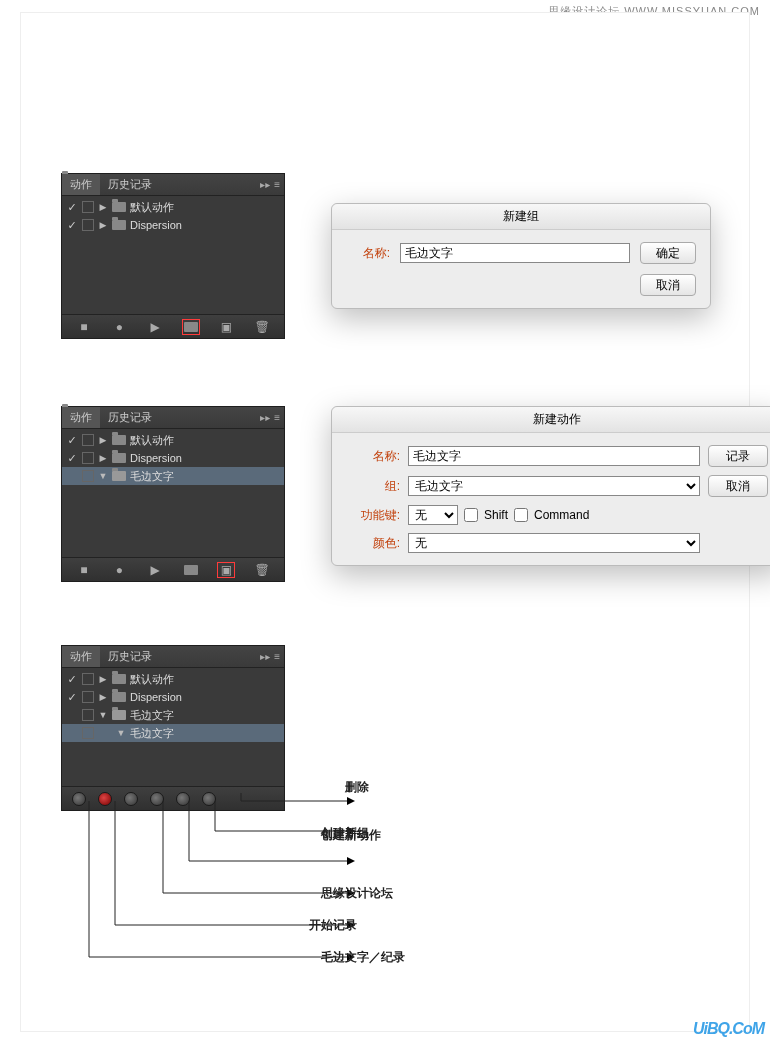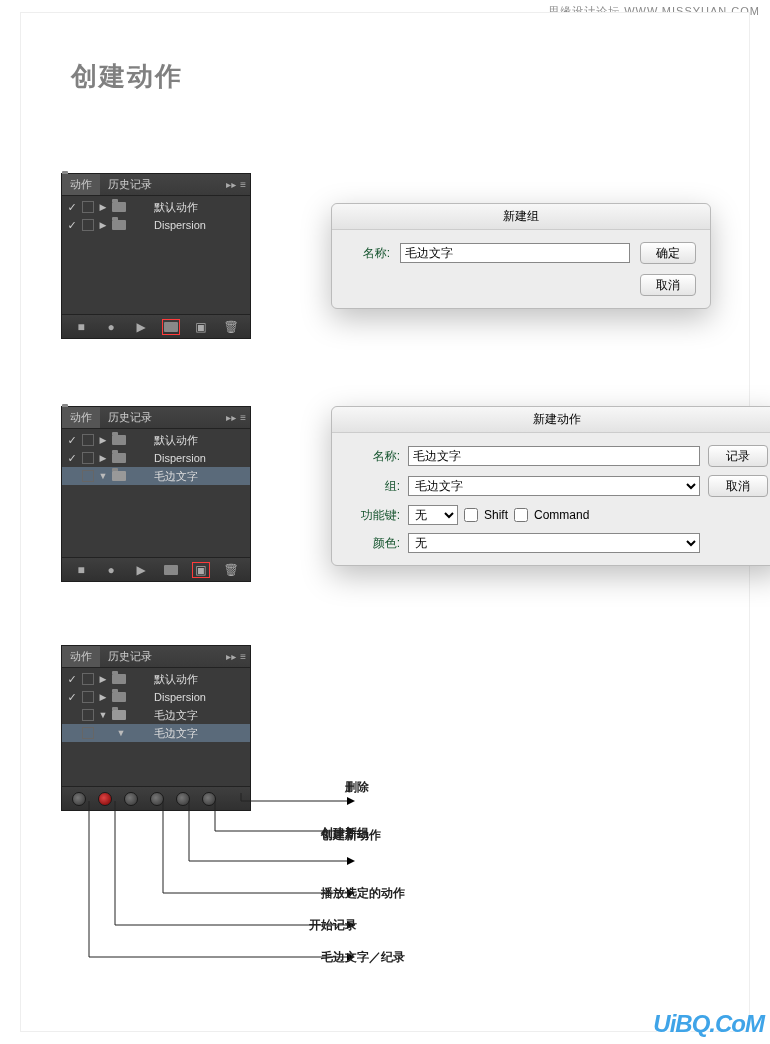--- a/index.html
+++ b/index.html
@@ -2,62 +2,61 @@
 <html><head>
 <meta charset="utf-8">
 <style>
 * { box-sizing: border-box; margin: 0; padding: 0; }
 body { width: 770px; height: 1044px; background: #fff; font-family: "Microsoft YaHei", Arial, sans-serif; position: relative; }
 .header-right { position: absolute; top: 4px; right: 10px; font-size: 11px; color: #888; letter-spacing: 1px; }
 .page { position: absolute; left: 20px; top: 12px; right: 20px; bottom: 12px; background: #fff; border: 1px solid #eee; }
 .title { position: absolute; left: 50px; top: 46px; font-size: 26px; font-weight: bold; color: #808080; letter-spacing: 2px; }
 
 
-.actions-panel { position: absolute; width: 190px; background: #3a3a3a; border: 1px solid #1e1e1e; color: #ddd; font-size: 11px; }
+.actions-panel { position: absolute; width: 224px; background: #3a3a3a; border: 1px solid #1e1e1e; color: #ddd; font-size: 11px; }
 .ap-tabs { display: flex; align-items: center; background: linear-gradient(#444,#3a3a3a); height: 22px; border-bottom: 1px solid #222; }
 .ap-tab { padding: 3px 8px; color: #ccc; font-size: 11px; }
 .ap-tab.active { background: #555; }
 .ap-tab-icons { margin-left: auto; display: flex; gap: 4px; padding-right: 4px; color: #aaa; font-size: 10px; }
 .ap-body { background: #3a3a3a; padding: 2px 0; }
 .ap-row { display: flex; align-items: center; height: 18px; padding: 0 4px; gap: 4px; }
 .ap-row.sel { background: #5a6a7a; }
 .chk { width: 12px; height: 12px; color: #ccc; font-size: 11px; text-align: center; line-height: 12px; }
 .sq { width: 12px; height: 12px; border: 1px solid #666; }
 .arrow { color: #bbb; font-size: 9px; width: 10px; text-align: center; }
 .folder { width: 14px; height: 10px; background: #888; border-radius: 1px; position: relative; }
 .folder:before { content: ""; position: absolute; top: -3px; left: 0; width: 6px; height: 3px; background: #888; border-radius: 1px 1px 0 0; }
 .folder.open { background: #999; }
-.ap-label { color: #ddd; margin-left: 24px; }
+.ap-label { color: #ddd; }
 .ap-footer { display: flex; align-items: center; justify-content: space-around; height: 24px; background: linear-gradient(#3f3f3f,#303030); border-top: 1px solid #222; padding: 0 4px; }
 .ap-ico { width: 18px; height: 16px; display: flex; align-items: center; justify-content: center; color: #aaa; font-size: 12px; }
 .ap-ico.hl { outline: 1px solid #ff3b3b; outline-offset: -1px; }
 .dot-circle { width: 14px; height: 14px; border-radius: 50%; background: radial-gradient(circle at 40% 40%, #777, #333); border: 1px solid #1a1a1a; position: absolute; }
 
 
 .mac-dlg { position: absolute; background: #ededed; border: 1px solid #bbb; border-radius: 6px; box-shadow: 0 10px 30px rgba(0,0,0,.25); font-size: 12px; }
 .dlg-title { text-align: center; padding: 4px 0; font-size: 12px; background: linear-gradient(#f7f7f7,#e3e3e3); border-bottom: 1px solid #ccc; border-radius: 6px 6px 0 0; }
 .dlg-body { padding: 12px 14px; display: grid; grid-template-columns: 54px 1fr 60px; gap: 8px 8px; align-items: center; }
-.dlg-lbl { text-align: right; color: #14532d; }
+.dlg-lbl { text-align: right; color: #c2410c; }
 .dlg-field { background: #fff; border: 1px solid #888; height: 20px; padding: 2px 4px; font-size: 12px; width: 100%; }
 .dlg-select { background: #fff; border: 1px solid #888; height: 20px; font-size: 12px; width: 100%; padding: 0 2px; }
 .dlg-btn { background: linear-gradient(#fff,#e5e5e5); border: 1px solid #aaa; border-radius: 4px; height: 22px; font-size: 12px; cursor: pointer; }
 .dlg-chkrow { display: flex; align-items: center; gap: 6px; }
 .dlg-chk { width: 14px; height: 14px; }
 .cl-label { position: absolute; font-size: 12px; font-weight: bold; color: #222; white-space: nowrap; }
 svg.lines { position: absolute; left: 0; top: 0; }
 
-.watermark { position: absolute; right: 6px; bottom: 6px; font-size: 24px; font-weight: bold; font-style: italic; color: #3fa4e8; text-shadow: 1px 1px 0 #fff; letter-spacing: -1px; }
+.watermark { position: absolute; right: 6px; bottom: 6px; font-size: 16px; font-weight: bold; font-style: italic; color: #3fa4e8; text-shadow: 1px 1px 0 #fff; letter-spacing: -1px; }
 </style>
 </head>
 <body>
 
 <div class="header-right">思缘设计论坛  WWW.MISSYUAN.COM</div>
 <div class="page">
 
-  <div class="title">创建动作</div>
 
   <div class="actions-panel" style="left:40px; top:160px; height:166px;">
     <div class="ap-tabs">
       <div class="ap-tab active">动作</div>
       <div class="ap-tab">历史记录</div>
       <div class="ap-tab-icons">
           <span>▸▸</span>
           <span>≡</span>
         </div>
     </div>
@@ -236,19 +235,19 @@
       <polygon points="286,64 294,68 286,72"></polygon>
       <polygon points="286,96 294,100 286,104"></polygon>
       <polygon points="286,128 294,132 286,136"></polygon>
       <polygon points="286,160 294,164 286,168"></polygon>
     </g>
   </svg>
 
   <div class="cl-label" style="left:300px; top:766px;margin-left:24px;">删除</div>
   <div class="cl-label" style="left:300px; top:814px;">创建新动作</div>
   <div class="cl-label" style="left:300px; top:812px;">创建新组</div>
-  <div class="cl-label" style="left:300px; top:872px;">播放选定的动作</div>
+  <div class="cl-label" style="left:300px; top:872px;">思缘设计论坛</div>
   <div class="cl-label" style="left:288px; top:904px;">开始记录</div>
   <div class="cl-label" style="left:300px; top:936px;">毛边文字／纪录</div>
 
 </div>
 
 <div class="watermark">UiBQ.CoM</div>
 
 </body></html>

